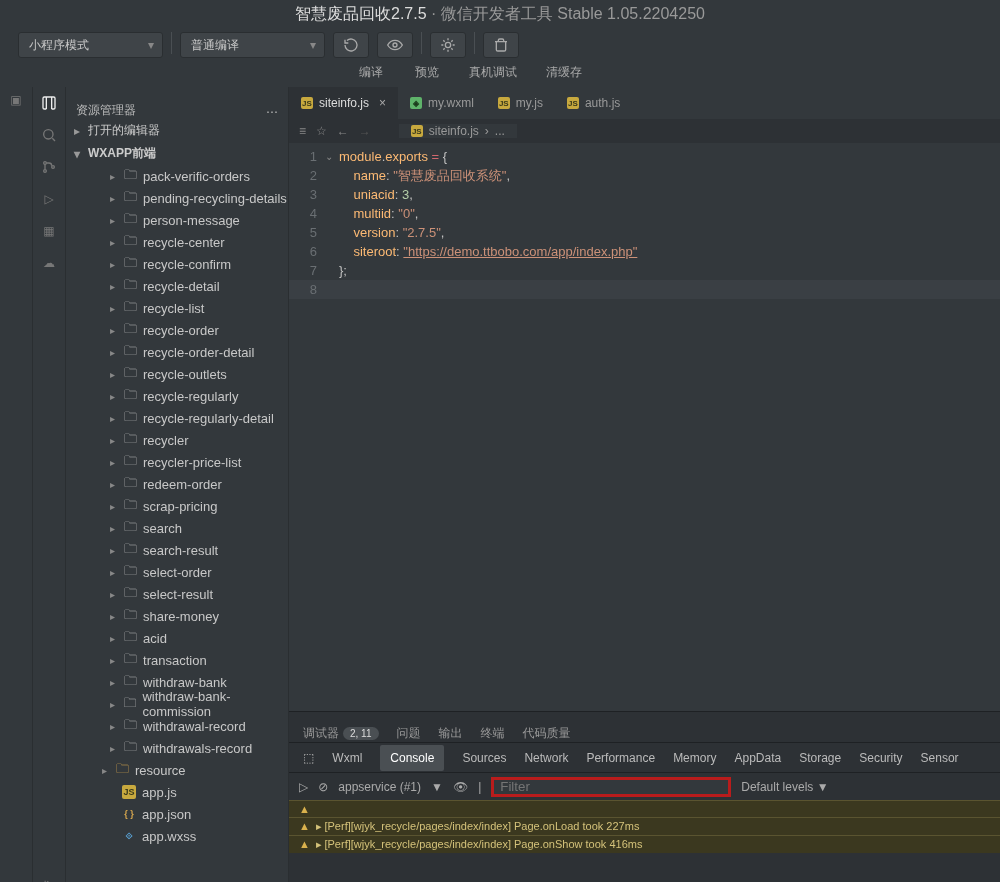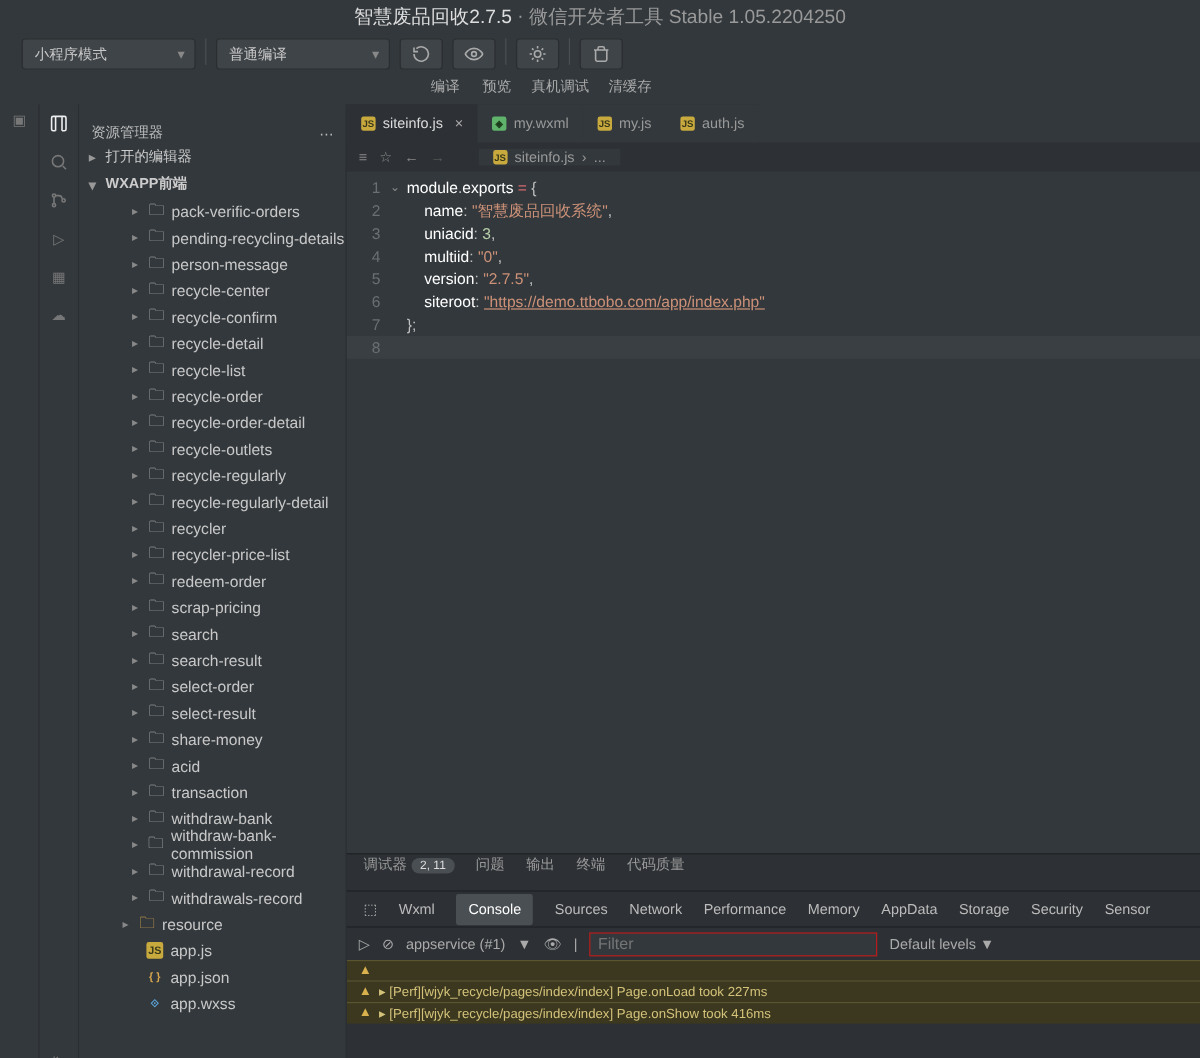--- a/index.html
+++ b/index.html
@@ -6,21 +6,21 @@
 body{background:#33383c;color:#c0c0c0;font-size:12px;width:1000px;height:882px;overflow:hidden}
 .title-bar{height:28px;display:flex;align-items:center;justify-content:center;background:#33383c;color:#999;font-size:16px}
 .title-bar .active{color:#ddd}
 .toolbar-row{height:36px;display:flex;align-items:flex-start;padding:4px 18px;gap:8px}
 .dropdown{height:26px;background:#3f4448;border:1px solid #2a2e31;border-radius:3px;padding:0 24px 0 10px;display:flex;align-items:center;color:#c8c8c8;position:relative;cursor:pointer;font-size:12px}
 .dropdown::after{content:"▾";position:absolute;right:8px;color:#888}
 .dropdown.wide{width:145px}
 .dropdown.compile{width:145px}
 .vsep{width:1px;height:22px;background:#4a4f53}
 .icon-btn{width:36px;height:26px;background:#3f4448;border:1px solid #2a2e31;border-radius:3px;display:flex;align-items:center;justify-content:center;color:#aaa;cursor:pointer}
-.label-row{display:flex;padding:0 18px 6px;gap:7px;font-size:12px;color:#aaa}
+.label-row{display:flex;padding:0 18px 6px;gap:20px;font-size:12px;color:#aaa}
 .label-row .lbl-a{margin-left:335px}
 .label-row span{width:36px;text-align:center}
 .main{display:flex;height:calc(100% - 76px)}
 .far-left{width:33px;background:#33383c;display:flex;flex-direction:column;align-items:center;padding-top:6px;gap:12px;color:#777;border-right:1px solid #2a2e31}
 .activity-bar{width:33px;background:#33383c;display:flex;flex-direction:column;align-items:center;padding-top:6px;gap:12px;color:#777;border-right:1px solid #2a2e31}
 .activity-bar .ab{width:20px;height:20px;display:flex;align-items:center;justify-content:center;cursor:pointer}
 .activity-bar .ab.active{color:#eee}
 .sidebar{width:223px;background:#33383c;border-right:1px solid #2a2e31;display:flex;flex-direction:column}
 .sb-header{height:32px;display:flex;align-items:flex-end;justify-content:space-between;padding:0 10px;color:#bbb;font-size:12px}
 .sb-section{padding:3px 8px;display:flex;align-items:center;gap:4px;color:#ccc;font-size:12px;cursor:pointer}
@@ -43,32 +43,32 @@
 .tab .fic.wxml{background:#5fb36a;color:#1a3a1a}
 .tab .close{color:#aaa;margin-left:4px}
 .crumb-row{height:24px;display:flex;align-items:center;gap:10px;padding:0 10px;color:#888;font-size:12px;background:#2d3135}
 .code{flex:1;padding:4px 0;font-family:Consolas,monospace;font-size:13px;line-height:19px;position:relative}
 .gutter{position:absolute;left:0;top:4px;width:34px;text-align:right;color:#6a6f73;padding-right:6px}
 .gutter div{height:19px}
 .code-lines{margin-left:50px}
 .code-lines div{height:19px;white-space:pre}
 .cur-line{background:#3a3f44;position:absolute;left:0;right:0;height:19px;top:137px;z-index:0}
 .code-lines{position:relative;z-index:1}
-.tk-red{color:#d0686e}.tk-blue{color:#ffffff}.tk-str{color:#cc9178}.tk-num{color:#b5cea8}.tk-p{color:#c0c0c0}
+.tk-red{color:#d0686e}.tk-blue{color:#fdba74}.tk-str{color:#cc9178}.tk-num{color:#b5cea8}.tk-p{color:#c0c0c0}
 .fold-caret{position:absolute;left:36px;top:4px;color:#888;font-size:10px}
 .url-underline{text-decoration:underline}
 .panel{height:182px;background:#2d3135;border-top:1px solid #1e2124;display:flex;flex-direction:column}
-.panel-tabs{height:30px;display:flex;align-items:flex-start;gap:18px;padding:0 14px;font-size:12px;color:#999}
+.panel-tabs{height:30px;display:flex;align-items:flex-end;gap:18px;padding:0 14px;font-size:12px;color:#999}
 .panel-tabs .pt{cursor:pointer}
 .badge{background:#4a4f53;border-radius:8px;padding:1px 7px;font-size:10px;color:#ddd;margin-left:4px}
 .dev-tabs{height:30px;display:flex;align-items:center;gap:18px;padding:0 14px;font-size:12px;color:#bbb;border-top:1px solid #1e2124}
 .dev-tabs .dt{cursor:pointer;padding:6px 0}
 .dev-tabs .dt.active{color:#fff;background:#4a4f53;padding:6px 10px;border-radius:2px}
 .console-toolbar{height:28px;display:flex;align-items:center;gap:10px;padding:0 10px;font-size:12px;color:#aaa;border-top:1px solid #1e2124}
-.console-toolbar .filt{flex:1;max-width:240px;height:20px;background:#33383c;border:1px solid #b91c1c;padding:0 6px;color:#e5e5e5}
+.console-toolbar .filt{flex:1;max-width:240px;height:20px;background:#33383c;border:3px solid #b91c1c;padding:0 6px;color:#e5e5e5}
 .console-toolbar .lvls{color:#aaa}
 .console{flex:1;font-family:Consolas,monospace;font-size:11px;overflow:hidden}
 .crow{padding:2px 10px;display:flex;gap:6px;align-items:flex-start}
 .crow.warn{background:#3b381f;color:#d4c27a;border-top:1px solid #5a5430}
 .crow.sys{color:#bbb}
 .warn-tri{color:#d9b14d}
 .crow .link{text-decoration:underline}
 svg{width:16px;height:16px}
 .editor-col{display:flex;flex-direction:column;flex:1;min-width:0}
 </style>

